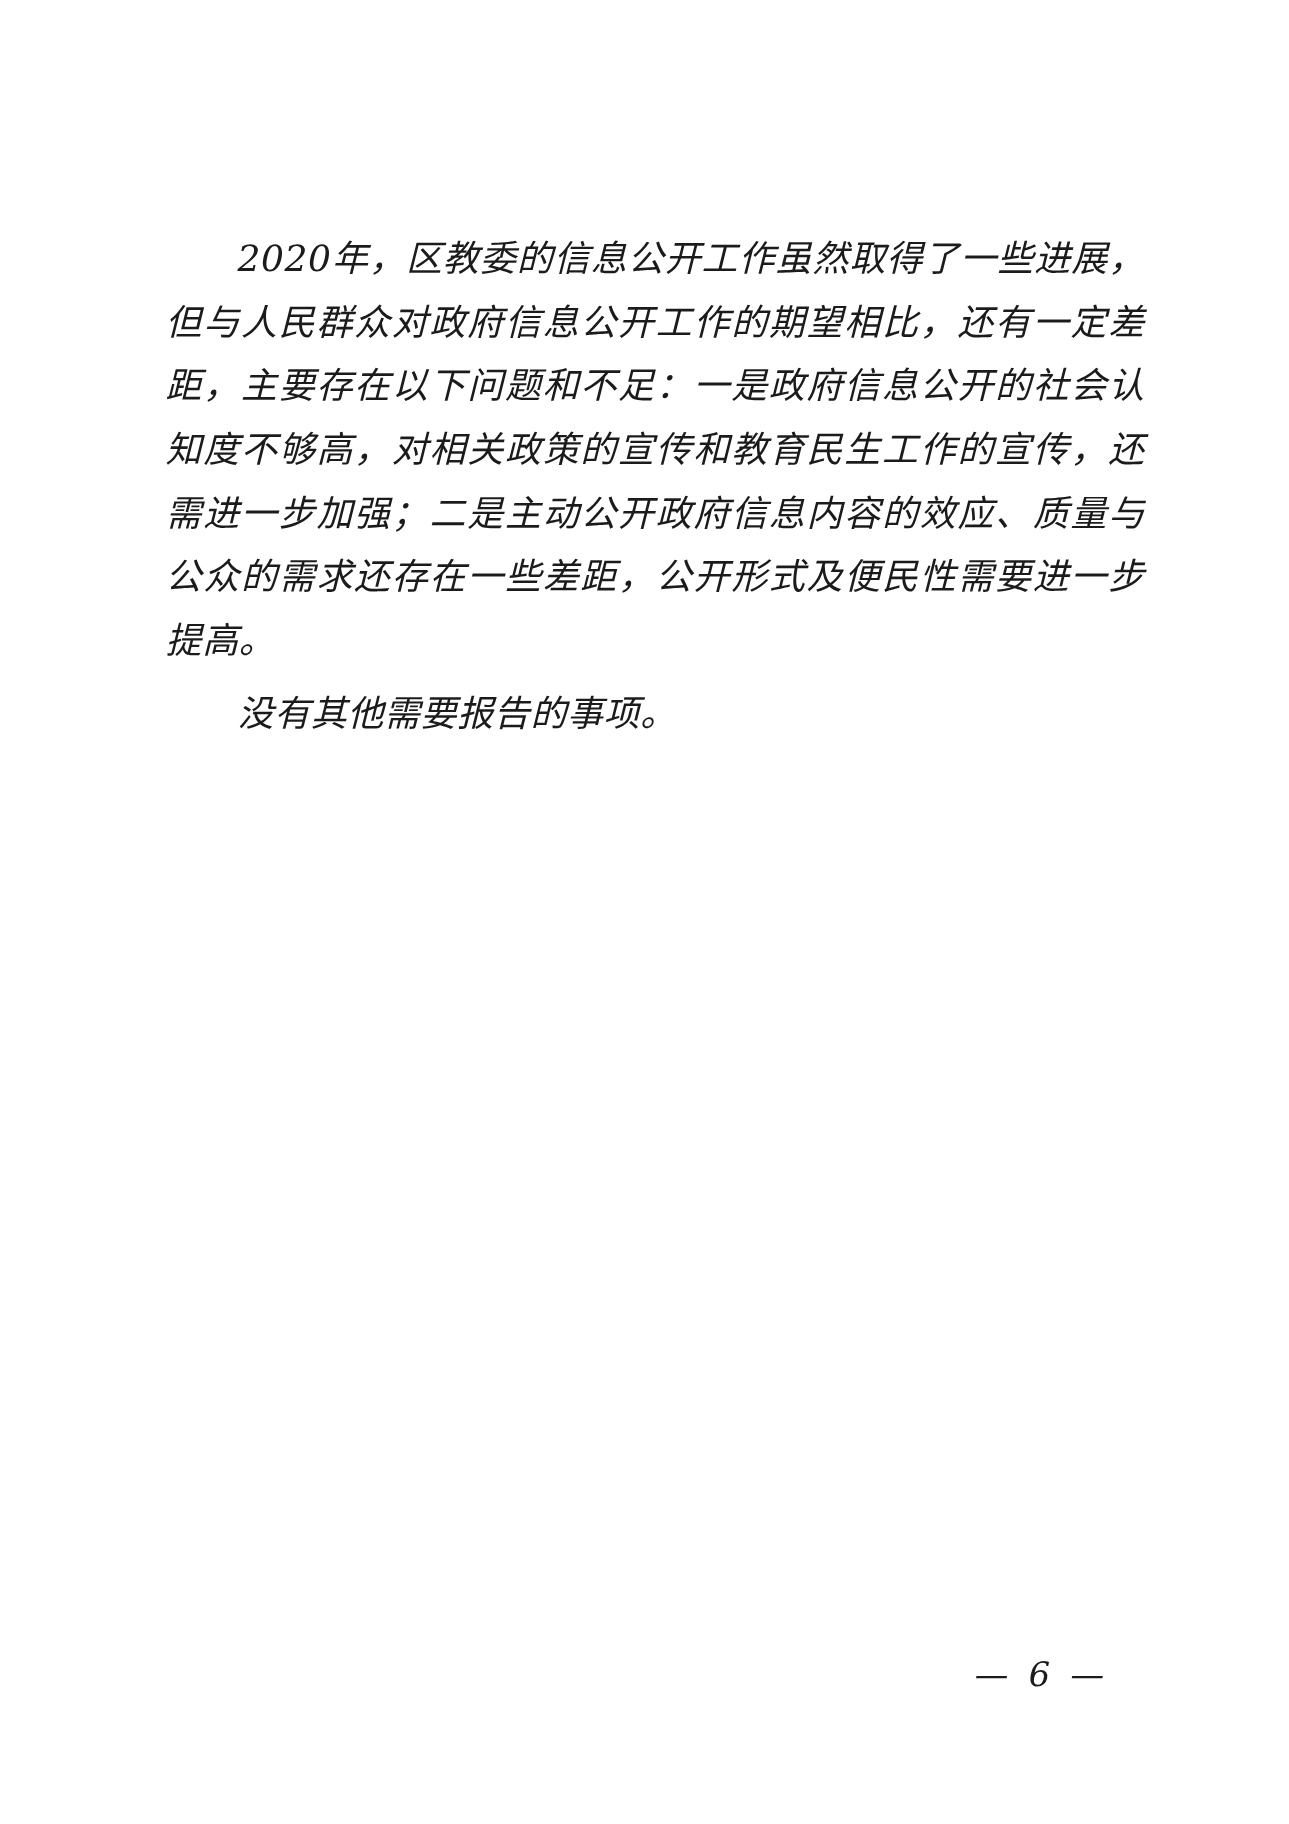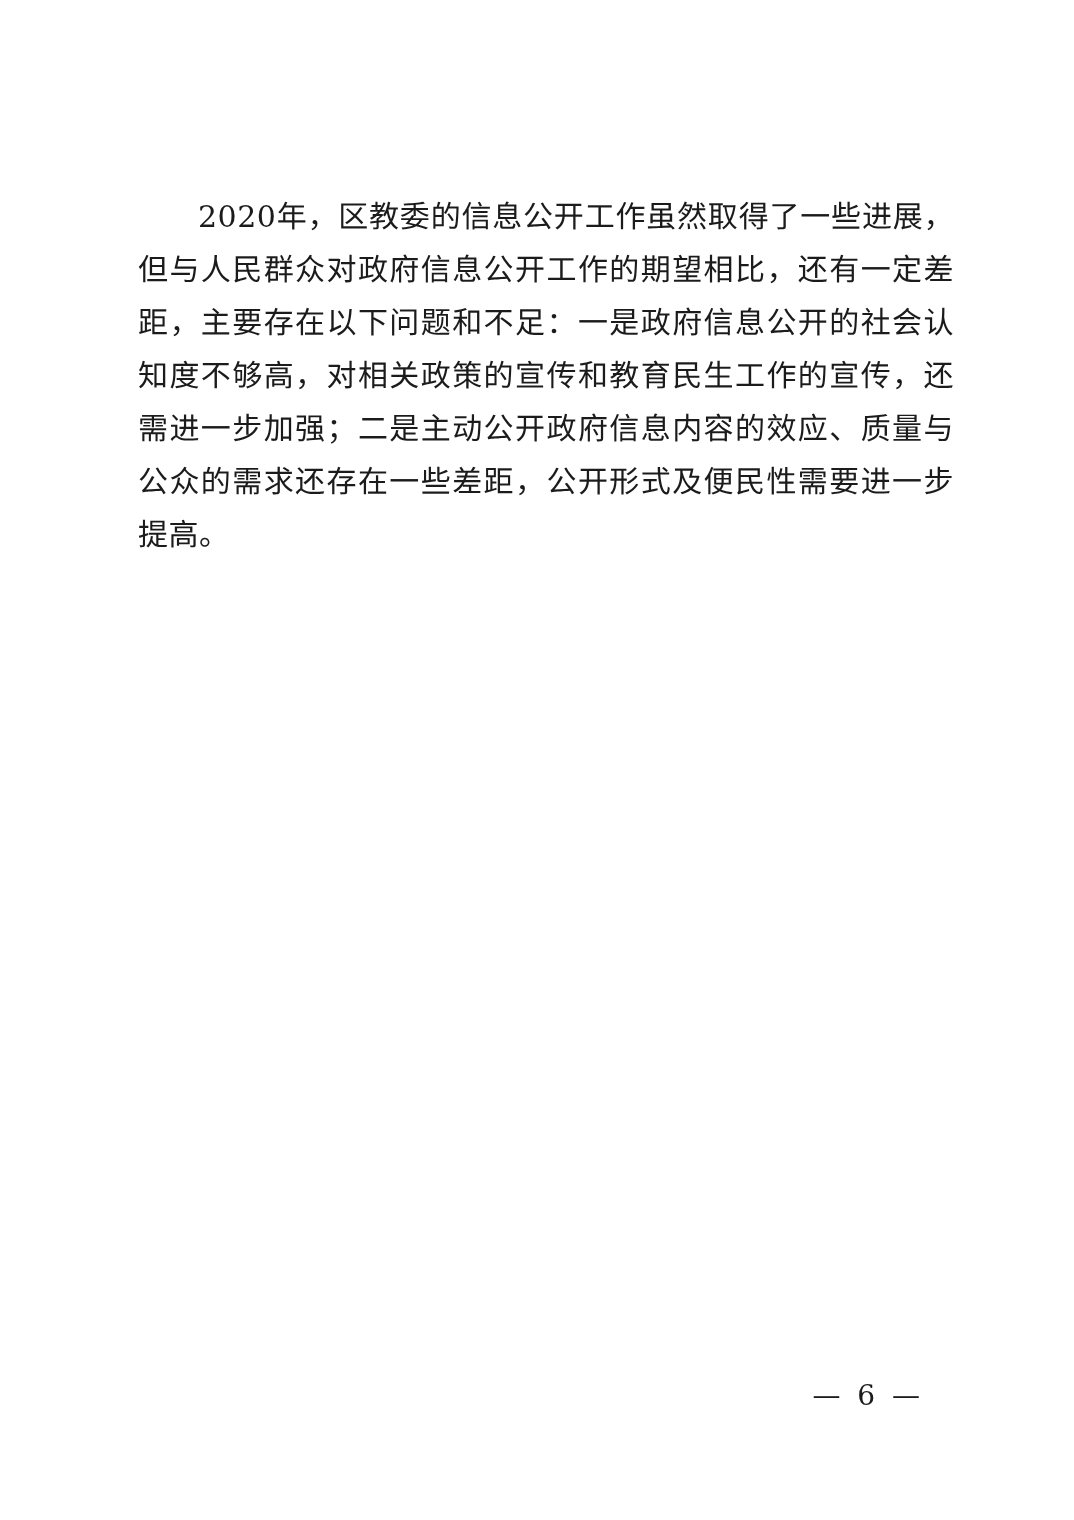--- a/index.html
+++ b/index.html
@@ -16,20 +16,21 @@
     overflow: hidden;
   }
   .page {
     position: absolute;
     top: 0;
     left: 0;
     width: 1074px;
     height: 1520px;
     box-sizing: border-box;
     padding: 190px 120px 0 138px;
+    font-style: italic;
   }
   .body-text {
     font-size: 30px;
     line-height: 53px;
     text-align: justify;
     text-justify: inter-ideograph;
     letter-spacing: 0.5px;
     color: #1b1b1b;
     margin: 0;
   }
@@ -59,16 +60,17 @@
   }
 </style>
 </head>
 <body>
 
 <div class="page">
 
   <p class="body-text indent">2020年，区教委的信息公开工作虽然取得了一些进展，但与人民群众对政府信息公开工作的期望相比，还有一定差距，主要存在以下问题和不足：一是政府信息公开的社会认知度不够高，对相关政策的宣传和教育民生工作的宣传，还需进一步加强；二是主动公开政府信息内容的效应、质量与公众的需求还存在一些差距，公开形式及便民性需要进一步提高。</p>
 
 
+  <p class="body-text indent para-gap">没有其他需要报告的事项。</p>
 
   <div class="page-number">— 6 —</div>
 
 </div>
 
 </body></html>

